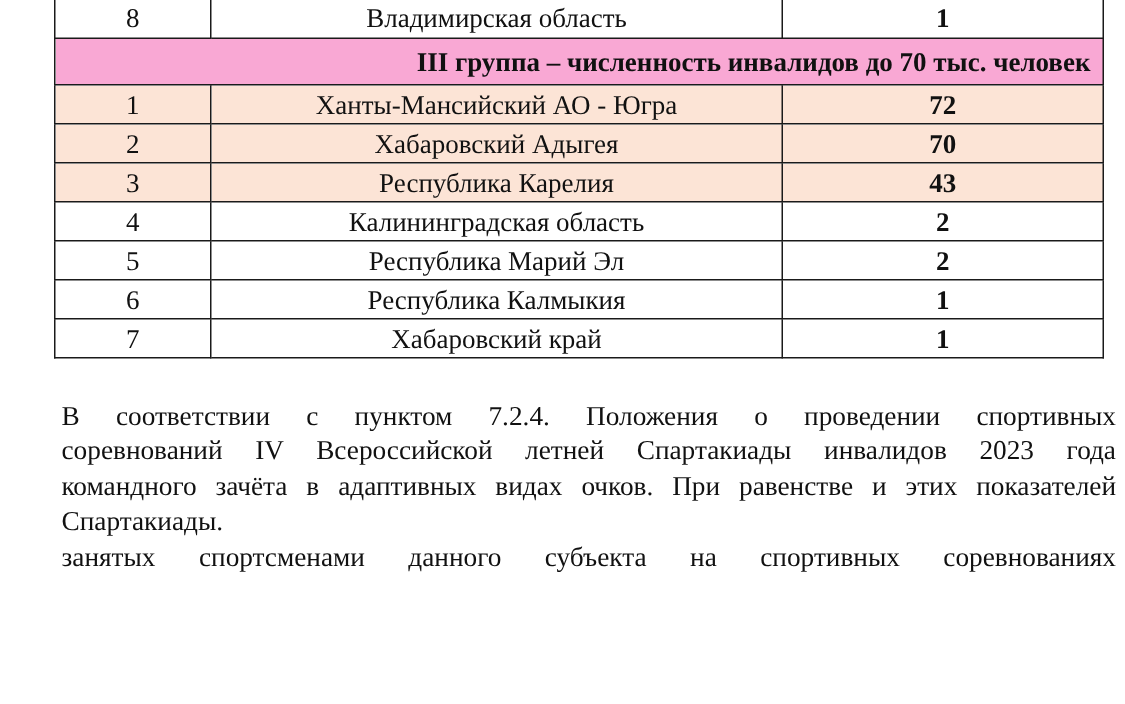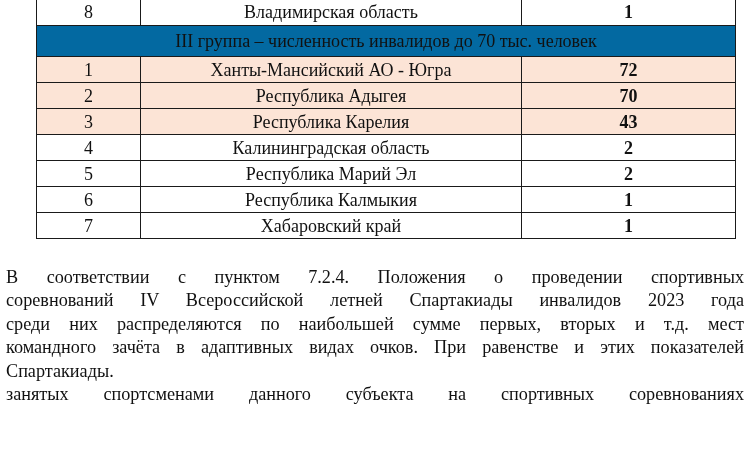--- a/index.html
+++ b/index.html
@@ -35,23 +35,23 @@
       white-space: nowrap;
       overflow: hidden;
     }
     col.c-num { width: 104px; }
     col.c-name { width: 381px; }
     col.c-pts { width: 214px; }
     td.num { text-align: center; }
     td.name { text-align: center; }
     td.pts { text-align: center; font-weight: bold; }
     tr.group-header td {
-      background: #0369a1;
-      text-align: center;
-      font-weight: normal;
+      background: #f9a8d4;
+      text-align: right;
+      font-weight: bold;
       height: 30px;
       line-height: 30px;
     }
     tr.highlight td { background: #fce4d6; }
     tr.plain td { background: #ffffff; }
     tr.first td { height: 26px; }
 
     .paragraph {
       position: absolute;
       left: 6px;
@@ -60,20 +60,21 @@
       font-size: 18.2px;
       line-height: 23.4px;
       text-align: justify;
       margin: 0;
     }
     .paragraph .line {
       display: block;
       text-align: justify;
       text-align-last: justify;
       white-space: nowrap;
+      margin-left: 35px;
     }
     .paragraph .line.last {
       text-align-last: left;
     }
   </style>
 </head>
 <body>
 
 <div class="table-wrap">
   <table class="results">
@@ -91,21 +92,21 @@
       <tr class="group-header">
         <td colspan="3">III группа – численность инвалидов до 70 тыс. человек</td>
       </tr>
       <tr class="highlight">
         <td class="num">1</td>
         <td class="name">Ханты-Мансийский АО - Югра</td>
         <td class="pts">72</td>
       </tr>
       <tr class="highlight">
         <td class="num">2</td>
-        <td class="name">Республика Адыгея</td>
+        <td class="name">Хабаровский Адыгея</td>
         <td class="pts">70</td>
       </tr>
       <tr class="highlight">
         <td class="num">3</td>
         <td class="name">Республика Карелия</td>
         <td class="pts">43</td>
       </tr>
       <tr class="plain">
         <td class="num">4</td>
         <td class="name">Калининградская область</td>
@@ -126,17 +127,16 @@
         <td class="name">Хабаровский край</td>
         <td class="pts">1</td>
       </tr>
     </tbody>
   </table>
 </div>
 
 <p class="paragraph">
   <span class="line">В соответствии с пунктом 7.2.4. Положения о проведении спортивных</span>
   <span class="line">соревнований IV Всероссийской летней Спартакиады инвалидов 2023 года</span>
-  <span class="line">среди них распределяются по наибольшей сумме первых, вторых и т.д. мест</span>
   <span class="line">командного зачёта в адаптивных видах очков. При равенстве и этих показателей</span>
   <span class="line last">Спартакиады.</span>
   <span class="line">занятых спортсменами данного субъекта на спортивных соревнованиях</span>
 </p>
 
 </body></html>

